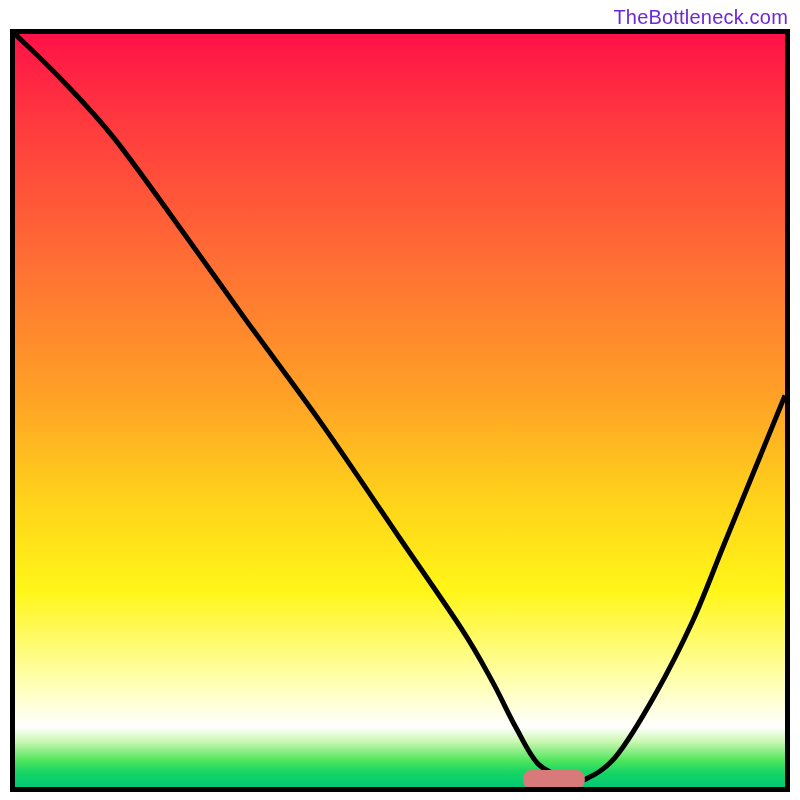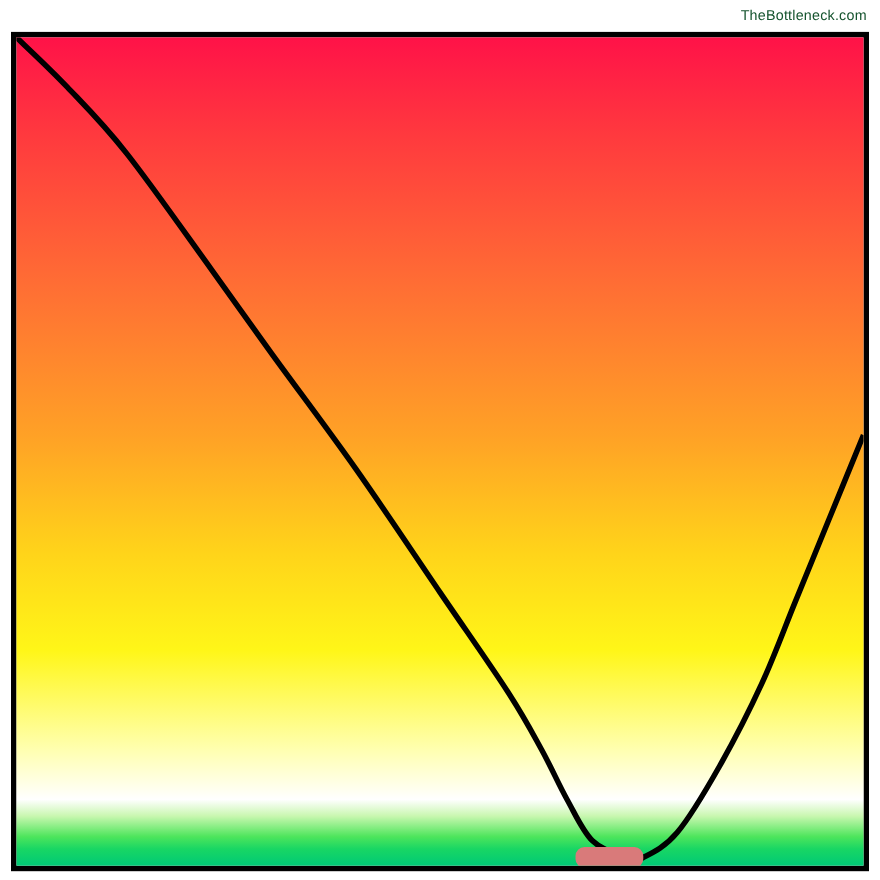--- a/index.html
+++ b/index.html
@@ -48,22 +48,22 @@
     left: 0;
     top: 0;
     width: 100%;
     height: 100%;
     pointer-events: none;
   }
   .attribution {
     position: absolute;
     top: 6px;
     right: 12px;
-    color: #14532d;
-    font-size: 13px;
+    color: #6d28d9;
+    font-size: 20px;
     font-weight: 400;
     letter-spacing: 0.2px;
   }
 </style>
 </head>
 <body>
 
 <div class="attribution">TheBottleneck.com</div>
 
 <div class="frame">

